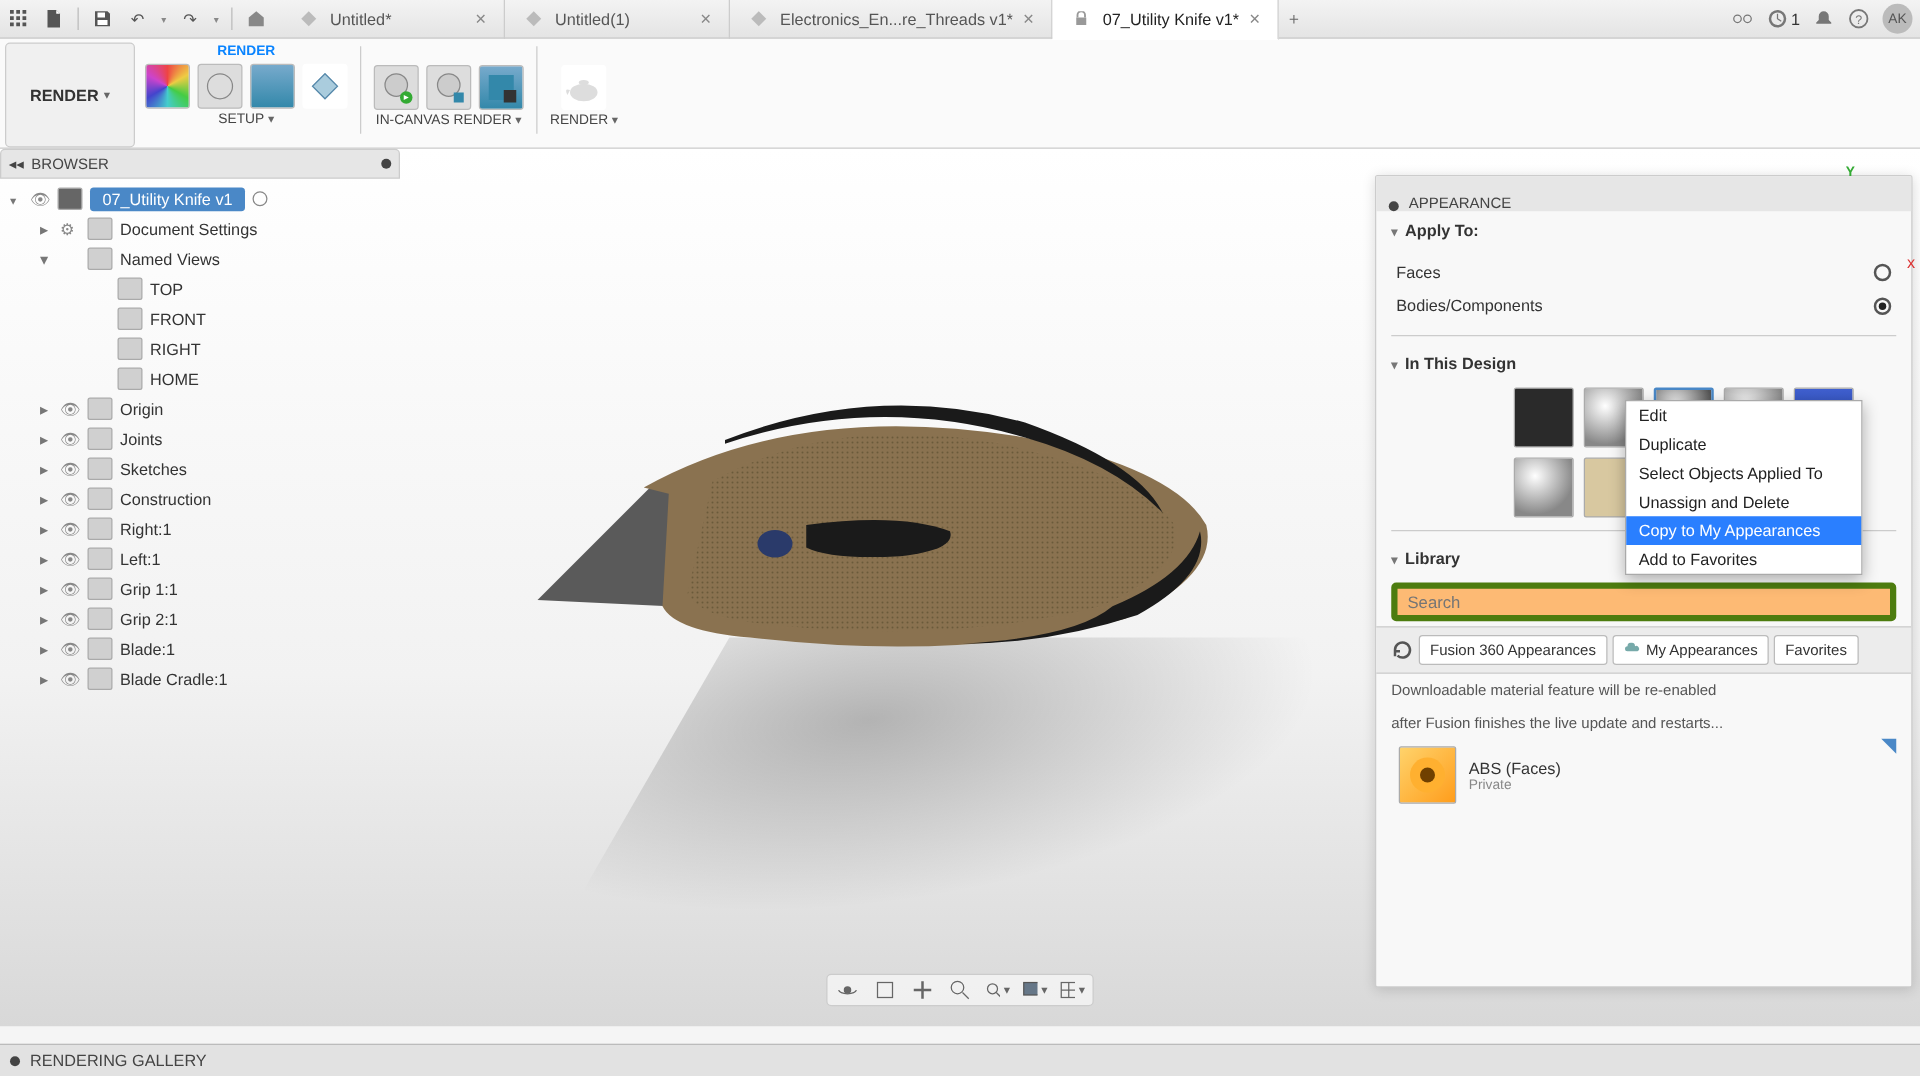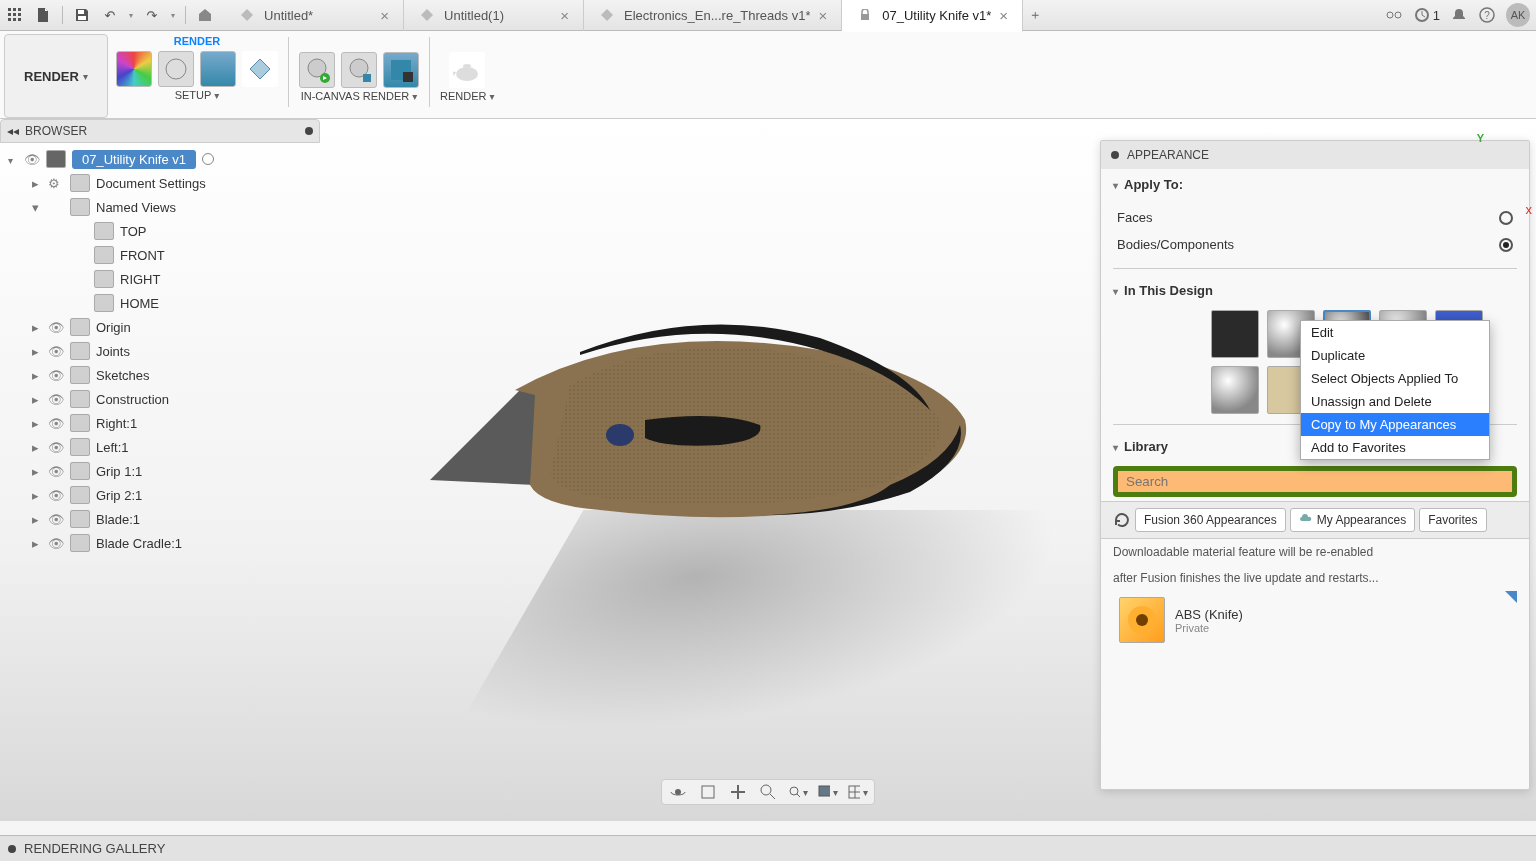--- a/index.html
+++ b/index.html
@@ -46,21 +46,21 @@
   
   
   .nav-bar { position:absolute; bottom:56px; left:50%; transform:translateX(-50%); background:rgba(255,255,255,0.6); border:1px solid #ccc; border-radius:4px; padding:2px 6px; display:flex; gap:10px; }
   .nav-bar .sys-icon { width:20px; height:20px; }
   
   
   .footer { position:absolute; bottom:0; left:0; right:0; height:26px; background:#e2e2e2; border-top:1px solid #bbb; display:flex; align-items:center; padding:0 8px; gap:8px; font-size:13px; color:#444; }
   
   
   .appearance-panel { position:absolute; top:140px; right:6px; width:430px; background:#f8f8f8; border:1px solid #ccc; border-radius:2px; box-shadow:0 2px 10px rgba(0,0,0,0.15); }
-  .ap-header { height:28px; background:#e6e6e6; display:flex; align-items:center; padding:0 10px; gap:8px; font-size:12px; color:#444; }
+  .ap-header { height:28px; background:#e6e6e6; display:flex; align-items:flex-end; padding:0 10px; gap:8px; font-size:12px; color:#444; }
   .ap-section-hdr { display:flex; align-items:center; padding:8px 12px; font-weight:bold; font-size:13px; color:#333; gap:6px; }
   .ap-body { padding:4px 14px; }
   .radio-row { display:flex; align-items:center; justify-content:space-between; padding:6px 2px; }
   .radio { width:14px; height:14px; border:2px solid #555; border-radius:50%; display:inline-block; }
   .radio.checked::after { content:""; display:block; width:6px; height:6px; background:#222; border-radius:50%; margin:2px; }
   .ap-divider { height:1px; background:#ccc; margin:6px 12px; }
   .swatch-grid { display:flex; flex-wrap:wrap; gap:8px; padding:4px 0 4px 110px; }
   .swatch { width:48px; height:48px; border:1px solid #aaa; border-radius:2px; background:linear-gradient(135deg,#ccc,#888); }
   .swatch.sel { border:2px solid #4a88c7; }
   .lib-search { display:flex; margin:4px 12px; }
@@ -481,21 +481,21 @@
   <div class="lib-msg">after Fusion finishes the live update and restarts...</div>
   <div style="position:relative">
     <div class="lib-item">
       <div class="lib-thumb">
         <svg width="36" height="36">
             <circle cx="18" cy="18" r="14" fill="#ffb030"></circle>
             <circle cx="18" cy="18" r="6" fill="#704000"></circle>
           </svg>
       </div>
       <div>
-        <div>ABS (Knife)</div>
+        <div>ABS (Faces)</div>
         <div class="lib-item-sub">Private</div>
       </div>
     </div>
     <div class="corner-flag" style="top:0"></div>
   </div>
   <div style="height:140px"></div>
 </div>
 
 <div class="ctx-menu" id="ctx-menu">
     <div class="ctx-item">Edit</div>

